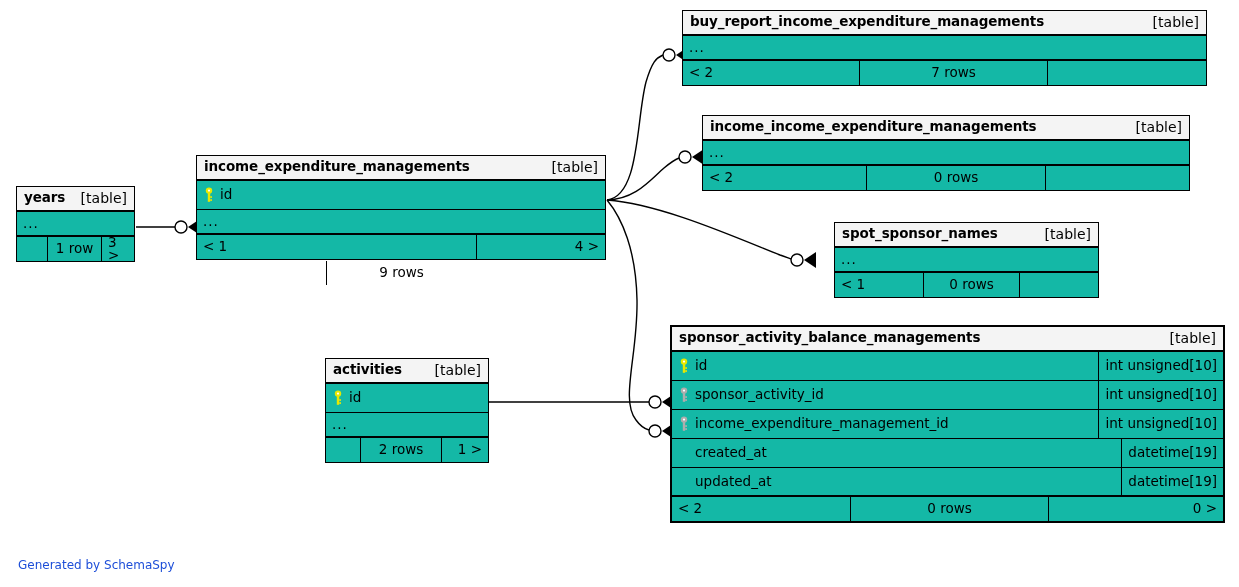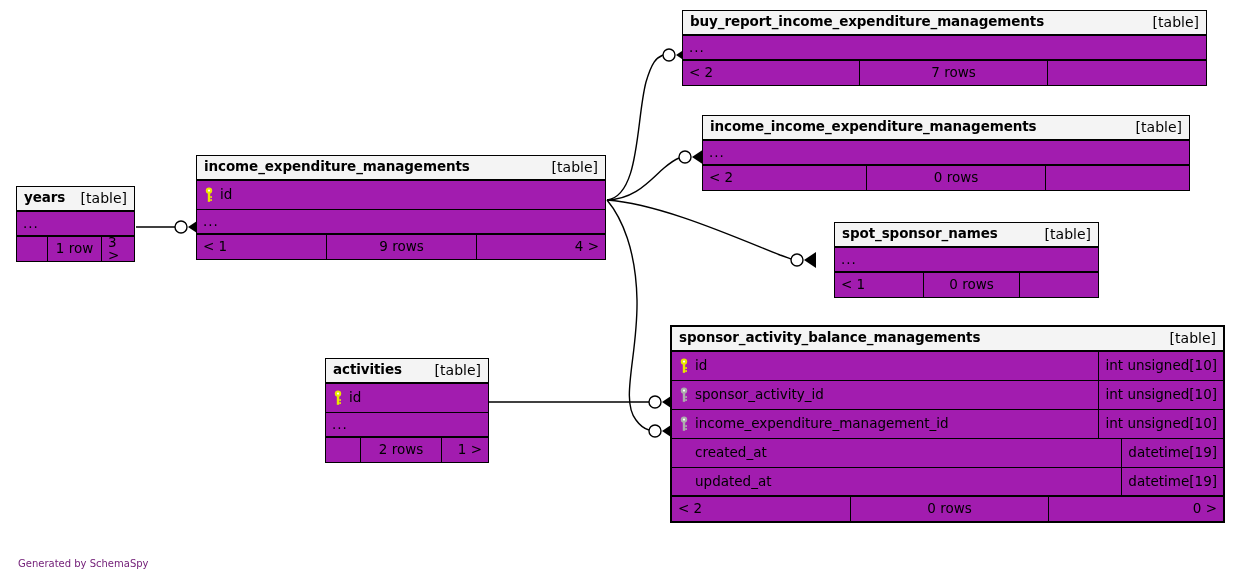--- a/index.html
+++ b/index.html
@@ -26,21 +26,21 @@
     width: 1239px;
     height: 587px;
     pointer-events: none;
     z-index: 1;
   }
 
   
   .table-node {
     position: absolute;
     z-index: 2;
-    background: #a21caf;
+    background: #14b8a6;
     border: 1px solid #000000;
     box-sizing: border-box;
     font-size: 13.5px;
     line-height: 1;
   }
   .table-node.focal {
     border: 2px solid #000000;
   }
 
   .tbl-header {
@@ -131,22 +131,22 @@
     width: 10px;
     height: 16px;
     display: inline-block;
     margin-right: 2px;
     position: relative;
   }
   .keyicon .kbody { display: block; }
 
   .gen-note {
     position: absolute;
-    font-size: 10px;
-    color: #701a75;
+    font-size: 12px;
+    color: #1d4ed8;
     white-space: nowrap;
     z-index: 3;
   }
 </style>
 </head>
 <body>
 
 <div id="canvas">
 
   <svg id="edges" viewBox="0 0 1239 587" width="1239" height="587" xmlns="http://www.w3.org/2000/svg">
@@ -210,21 +210,21 @@
                 <rect x="6.2" y="9.2" width="1.8" height="1.7" fill="#e8e800"></rect>
                 <rect x="6.2" y="12.2" width="1.8" height="1.7" fill="#e8e800"></rect>
               </svg>
             </span>
             <span class="col-label">id</span>
           </div>
         </div>
         <div class="tbl-ellipsis">...</div>
         <div class="tbl-footer">
           <div class="fcell left" style="width: 129px;">&lt; 1</div>
-          <div class="fcell center" style="width: auto; flex: 1 1 auto;">9 rows</div>
+          <div class="fcell center" style="width: auto; flex: 1 1 auto; margin-top: 26px;">9 rows</div>
           <div class="fcell right" style="width: 129px;">4 &gt;</div>
         </div>
       </div>
       <div class="table-node" style="left: 325px; top: 358px; width: 164px;">
         <div class="tbl-header">
           <span class="tbl-name">activities</span>
           <span class="tbl-tag">[table]</span>
         </div>
         <div class="tbl-row">
           <div class="col-name">

